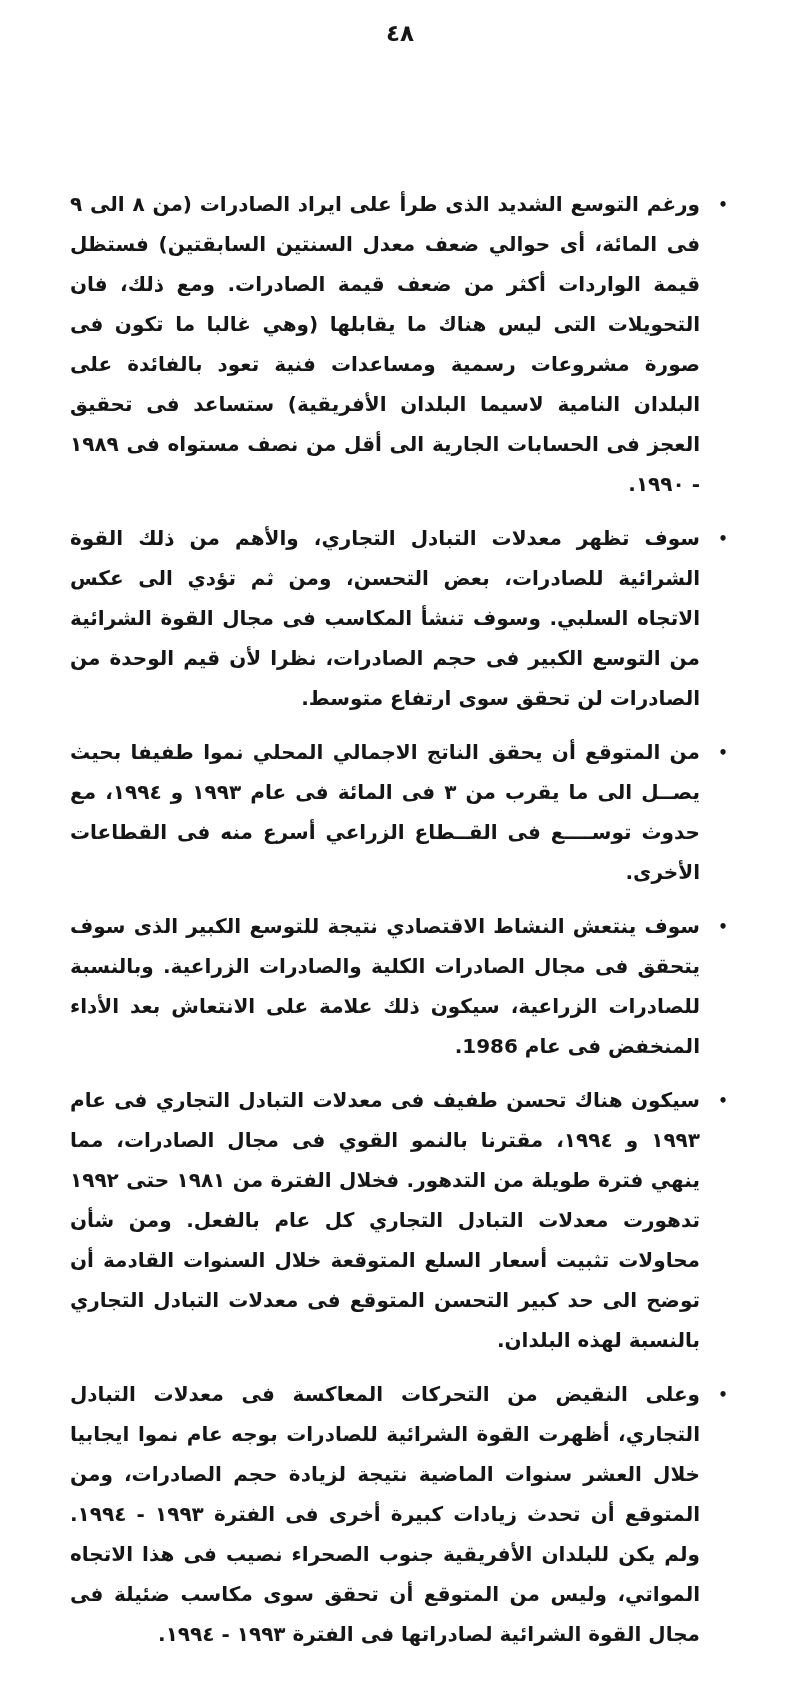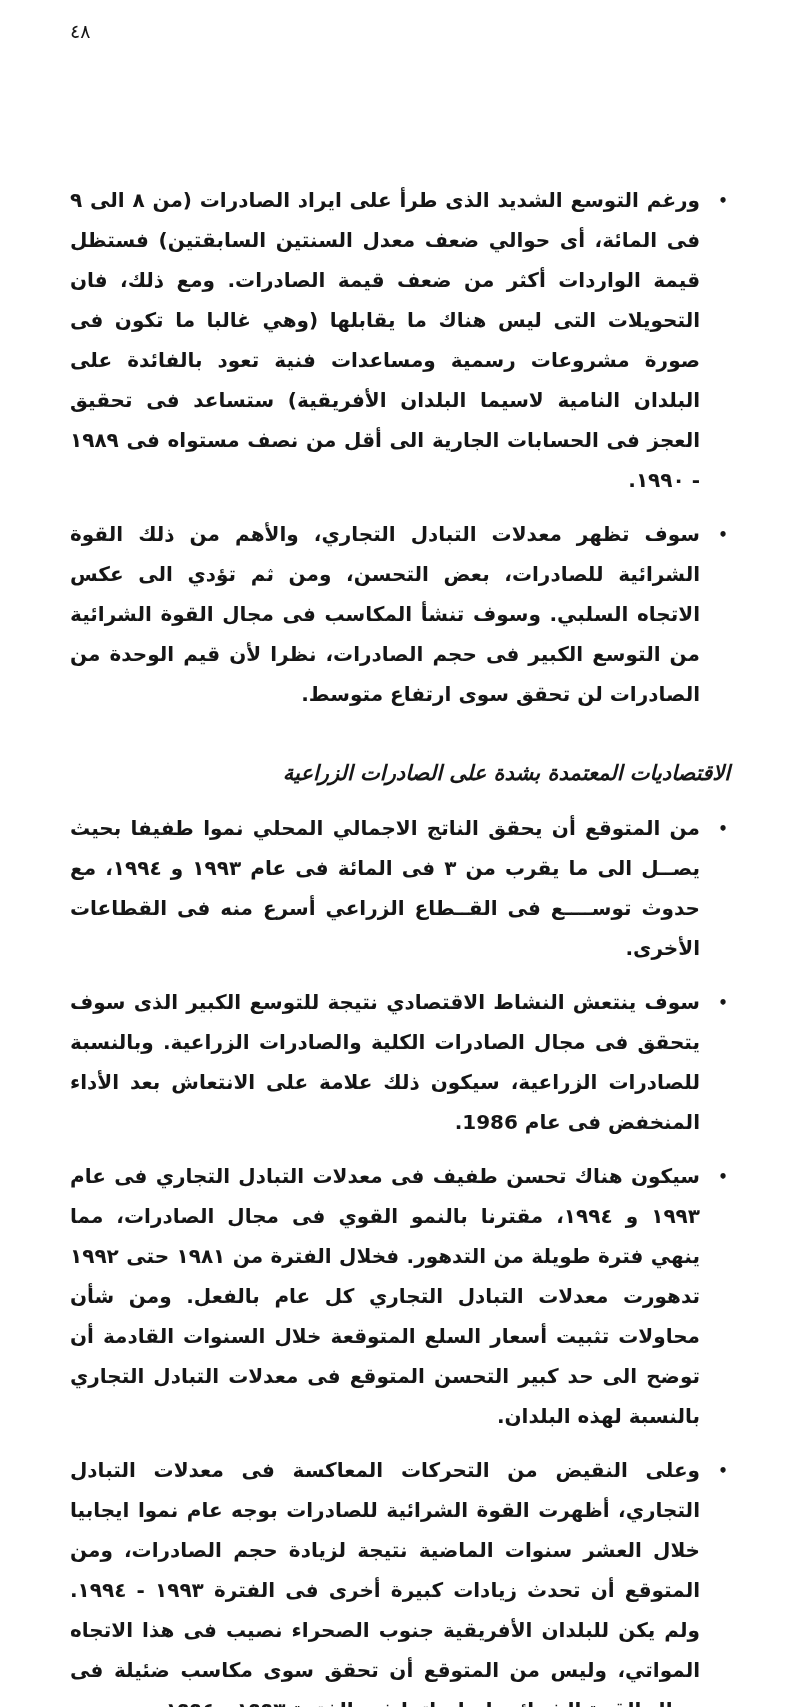--- a/index.html
+++ b/index.html
@@ -13,23 +13,23 @@
   }
   .page {
     position: relative;
     width: 800px;
     height: 1707px;
     background: #ffffff;
     padding: 20px 70px 40px 70px;
     overflow: hidden;
   }
   .page-number {
-    text-align: left;
-    font-size: 19px;
-    font-weight: 400;
+    text-align: center;
+    font-size: 23px;
+    font-weight: 700;
     letter-spacing: 1px;
   }
   .content {
     margin-top: 138px;
     font-size: 20px;
     font-weight: 600;
     line-height: 2.0;
   }
   .bullet-item {
     display: flex;
@@ -67,21 +67,20 @@
     <div class="bullet-item">
       <span class="marker">•</span>
       <p class="para">ورغم التوسع الشديد الذى طرأ على ايراد الصادرات (من ٨ الى ٩ فى المائة، أى حوالي ضعف معدل السنتين السابقتين) فستظل قيمة الواردات أكثر من ضعف قيمة الصادرات. ومع ذلك، فان التحويلات التى ليس هناك ما يقابلها (وهي غالبا ما تكون فى صورة مشروعات رسمية ومساعدات فنية تعود بالفائدة على البلدان النامية لاسيما البلدان الأفريقية) ستساعد فى تحقيق العجز فى الحسابات الجارية الى أقل من نصف مستواه فى ١٩٨٩ - ١٩٩٠.</p>
     </div>
 
     <div class="bullet-item">
       <span class="marker">•</span>
       <p class="para">سوف تظهر معدلات التبادل التجاري، والأهم من ذلك القوة الشرائية للصادرات، بعض التحسن، ومن ثم تؤدي الى عكس الاتجاه السلبي. وسوف تنشأ المكاسب فى مجال القوة الشرائية من التوسع الكبير فى حجم الصادرات، نظرا لأن قيم الوحدة من الصادرات لن تحقق سوى ارتفاع متوسط.</p>
     </div>
 
-    <h2 class="section-heading">الاقتصاديات المعتمدة بشدة على الصادرات الزراعية</h2>
 
     <div class="bullet-item">
       <span class="marker">•</span>
       <p class="para">من المتوقع أن يحقق الناتج الاجمالي المحلي نموا طفيفا بحيث يصــل الى ما يقرب من ٣ فى المائة فى عام ١٩٩٣ و ١٩٩٤، مع حدوث توســــع فى القــطاع الزراعي أسرع منه فى القطاعات الأخرى.</p>
     </div>
 
     <div class="bullet-item">
       <span class="marker">•</span>
       <p class="para">سوف ينتعش النشاط الاقتصادي نتيجة للتوسع الكبير الذى سوف يتحقق فى مجال الصادرات الكلية والصادرات الزراعية. وبالنسبة للصادرات الزراعية، سيكون ذلك علامة على الانتعاش بعد الأداء المنخفض فى عام 1986.</p>
     </div>

